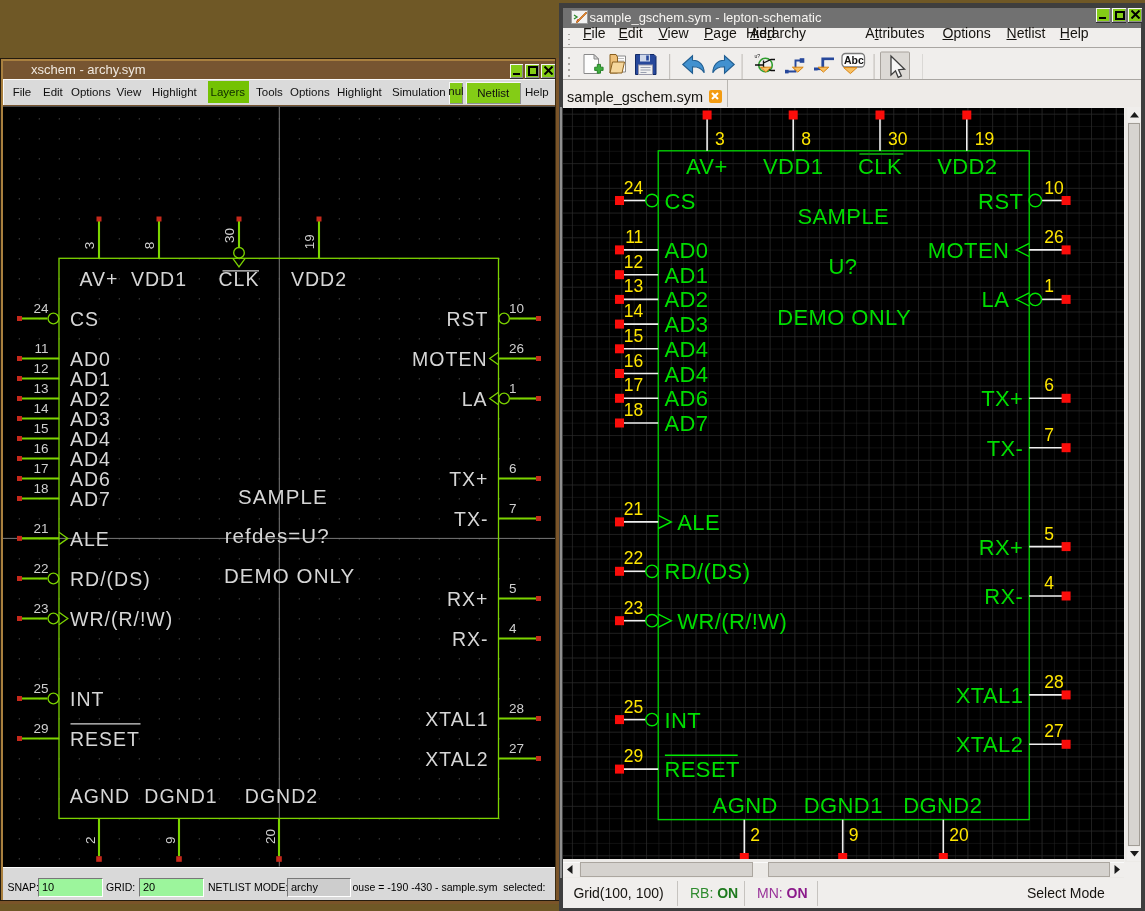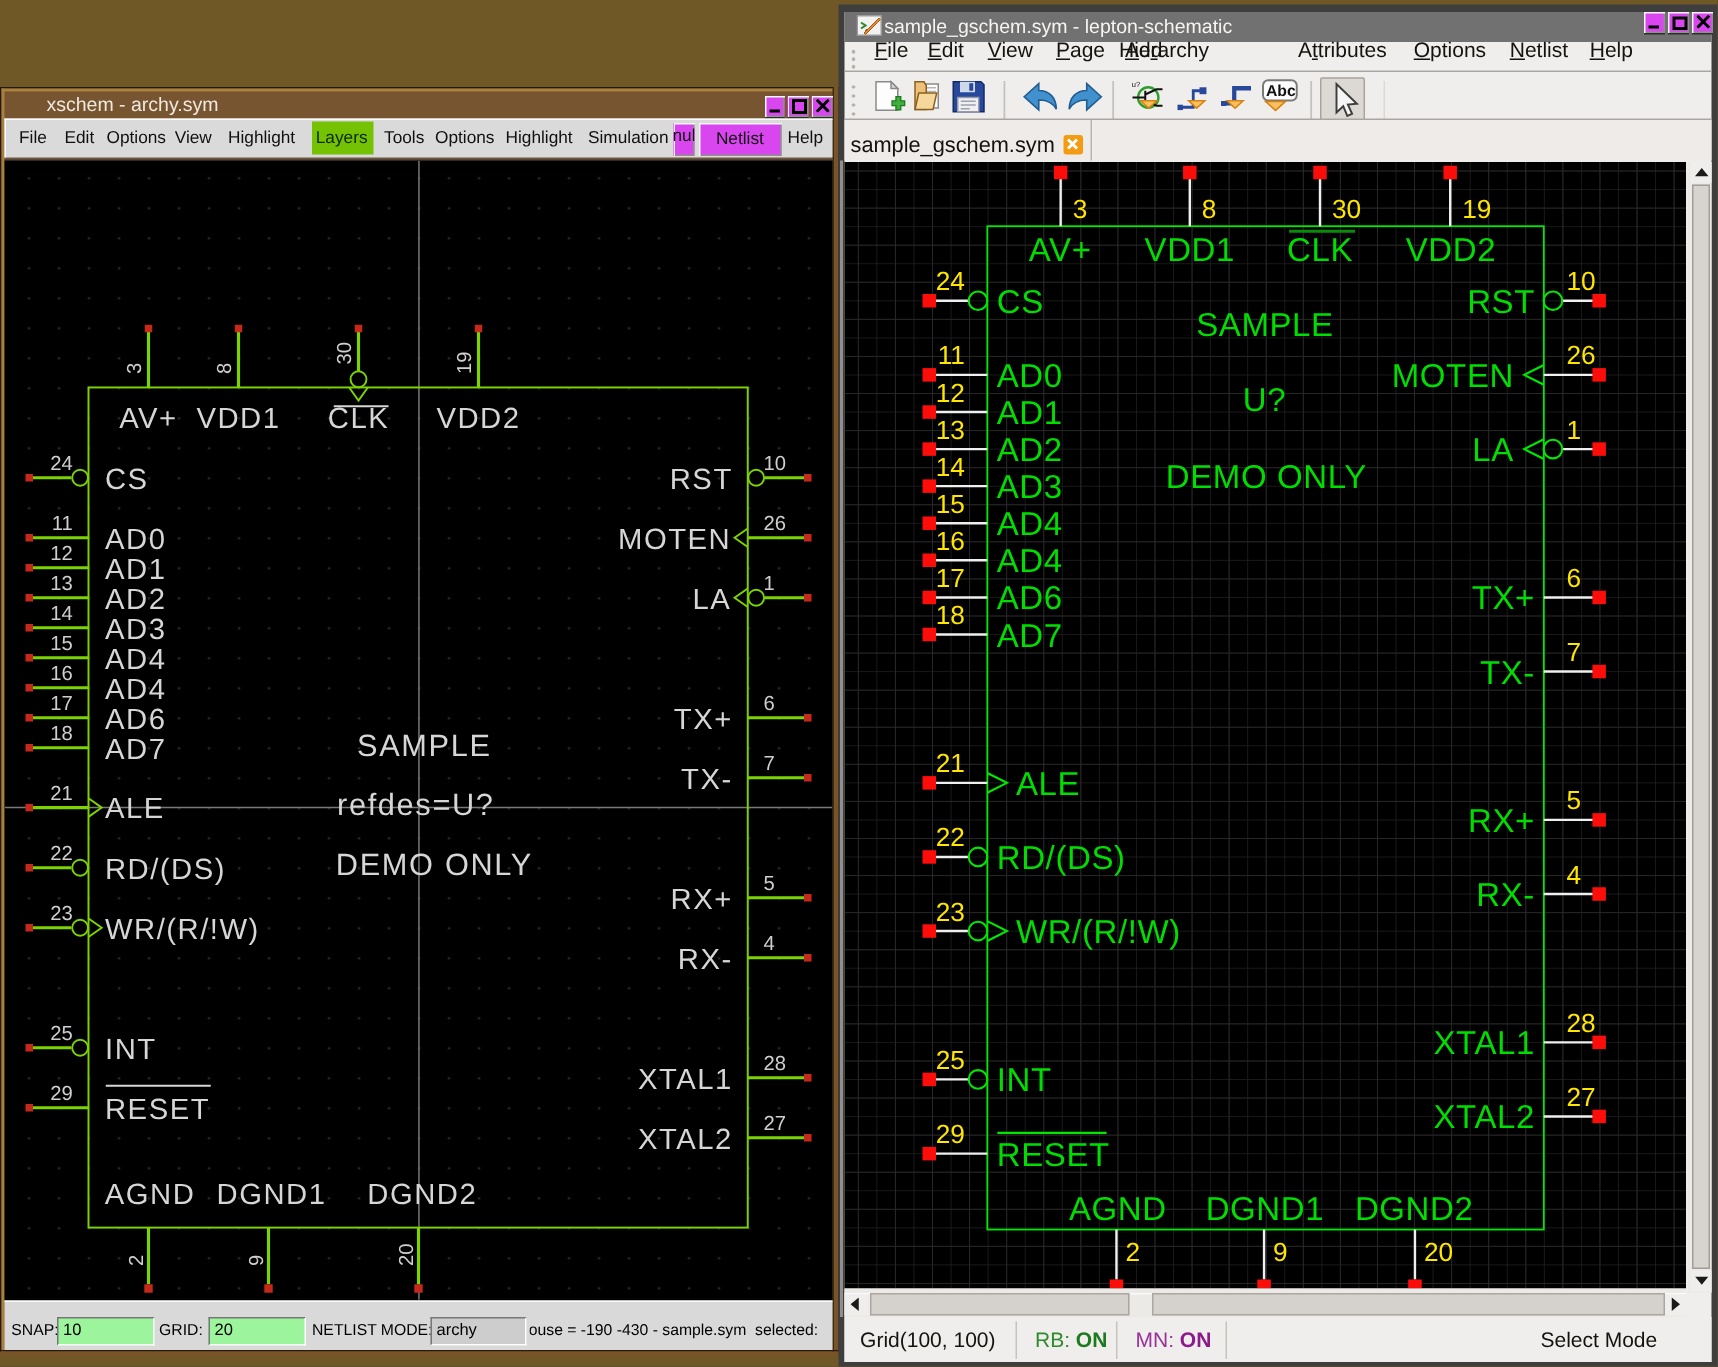--- a/index.html
+++ b/index.html
@@ -1,17 +1,17 @@
 <!DOCTYPE html>
 <html><head><meta charset="utf-8">
 <style>
 html,body{margin:0;padding:0;width:1145px;height:911px;background:#6f5826;overflow:hidden;
  font-family:"Liberation Sans",sans-serif;}
 .a{position:absolute;}
-.btn3{background:#d946ef;box-shadow:inset 1px 1px 0 #f6f6f6,inset -1px -1px 0 #8f8f8f;}
+.btn3{background:#84cc16;box-shadow:inset 1px 1px 0 #f6f6f6,inset -1px -1px 0 #8f8f8f;}
 </style></head>
 <body>
 
 <div class="a" style="left:0px;top:58px;width:559.2px;height:845.5px;background:#775531;"></div>
 <div class="a" style="left:0px;top:58px;width:559.2px;height:1px;background:#241b0e;"></div>
 <div class="a" style="left:0px;top:59px;width:559.2px;height:1.5px;background:#a9803f;"></div>
 <div class="a" style="left:0px;top:58px;width:1px;height:845px;background:#241b0e;"></div>
 <div class="a" style="left:1px;top:59px;width:1.5px;height:844px;background:#a9803f;"></div>
 <div class="a" style="left:554.5px;top:58px;width:1px;height:845.5px;background:#3a2c14;"></div>
 <div class="a" style="left:555.5px;top:58px;width:3px;height:845.5px;background:#7a5429;"></div>

